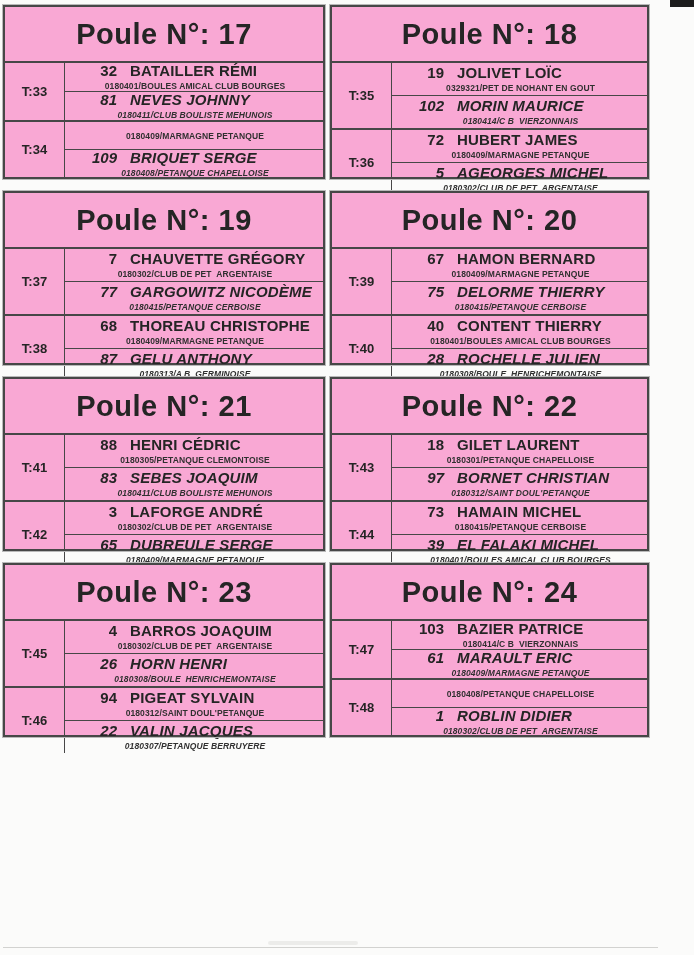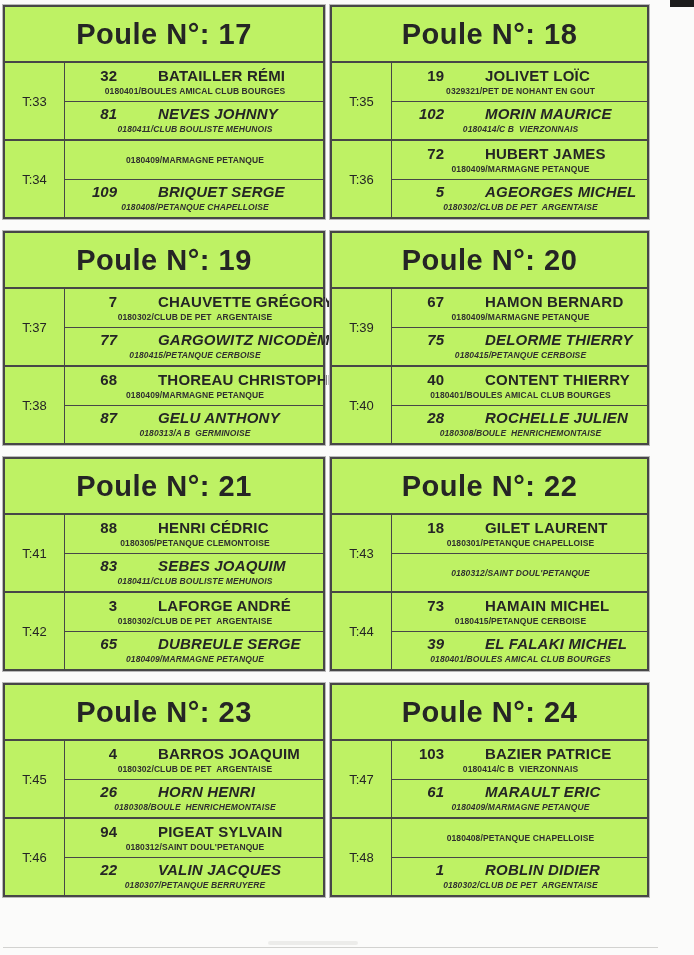--- a/index.html
+++ b/index.html
@@ -14,22 +14,22 @@
   .pools-grid {
     position:absolute;
     left:3px; top:5px;
     display:grid;
     grid-template-columns:322px 319px;
     column-gap:5px;
     row-gap:12px;
   }
   .pool {
     border:2px solid #474747;
-    background:#bef264;
-    height:214px;
+    background:#f9a8d4;
+    height:174px;
     display:flex;
     flex-direction:column;
     outline:1px solid #b9b9b9;
     outline-offset:0px;
   }
   .pool-header {
     height:56px;
     flex:0 0 56px;
     border-bottom:2px solid #474747;
     display:flex;
@@ -42,35 +42,35 @@
   }
   .pool-body { flex:1; display:flex; flex-direction:column; }
   .terrain-row { flex:1; display:flex; min-height:0; }
   .terrain-row + .terrain-row { border-top:2px solid #474747; }
   .terrain-cell {
     flex:0 0 60px;
     border-right:1.5px solid #474747;
     display:flex;
     align-items:center;
     justify-content:center;
-    font-weight:normal;
+    font-weight:bold;
     font-size:13px;
     color:#252525;
   }
   .players { flex:1; display:flex; flex-direction:column; min-width:0; }
   .player {
     flex:1;
     display:flex;
     flex-direction:column;
     justify-content:center;
     padding:1px 6px 2px 8px;
     min-height:0;
   }
   .player + .player { border-top:1.5px solid #474747; }
-  .player-line { display:flex; align-items:flex-start; line-height:17px;gap:28px; }
+  .player-line { display:flex; align-items:flex-start; line-height:17px; }
   .num {
     flex:0 0 44px;
     text-align:right;
     font-weight:bold;
     font-size:15px;
     margin-right:13px;
     color:#252525;
   }
   .name {
     font-weight:bold;
@@ -351,20 +351,24 @@
         <div class="terrain-cell terrain-label">T:43</div>
         <div class="players">
           <div class="player">
             <div class="player-line">
               <span class="num">18</span>
               <span class="name">GILET LAURENT</span>
             </div>
             <div class="club">0180301/PETANQUE CHAPELLOISE</div>
           </div>
           <div class="player italic">
+            <div class="player-line">
+              <span class="num">97</span>
+              <span class="name">BORNET CHRISTIAN</span>
+            </div>
             <div class="club">0180312/SAINT DOUL'PETANQUE</div>
           </div>
         </div>
       </div>
       <div class="terrain-row">
         <div class="terrain-cell terrain-label">T:44</div>
         <div class="players">
           <div class="player">
             <div class="player-line">
               <span class="num">73</span>

